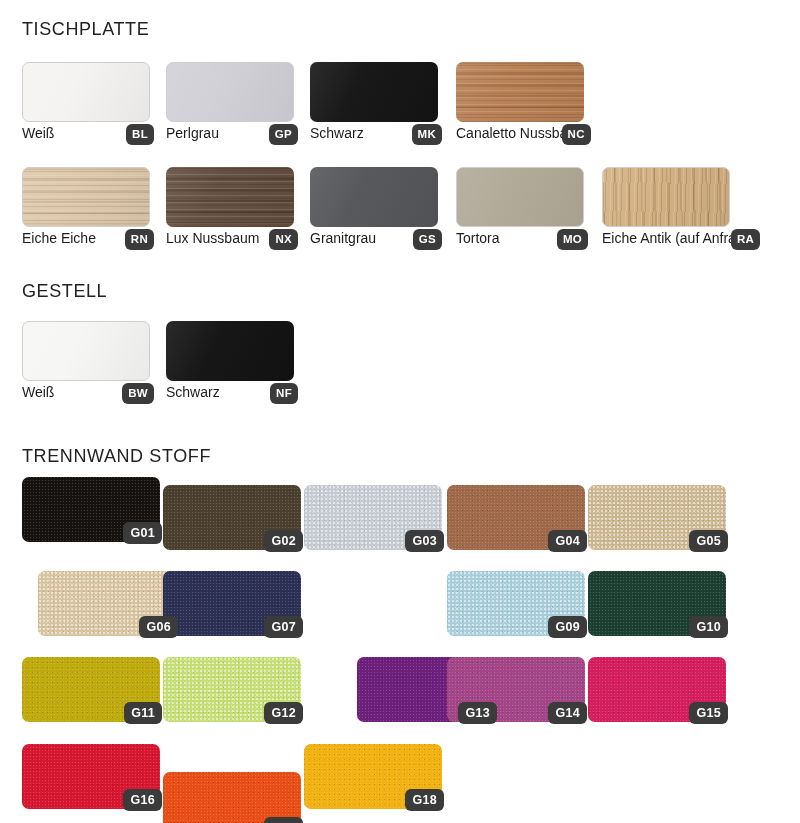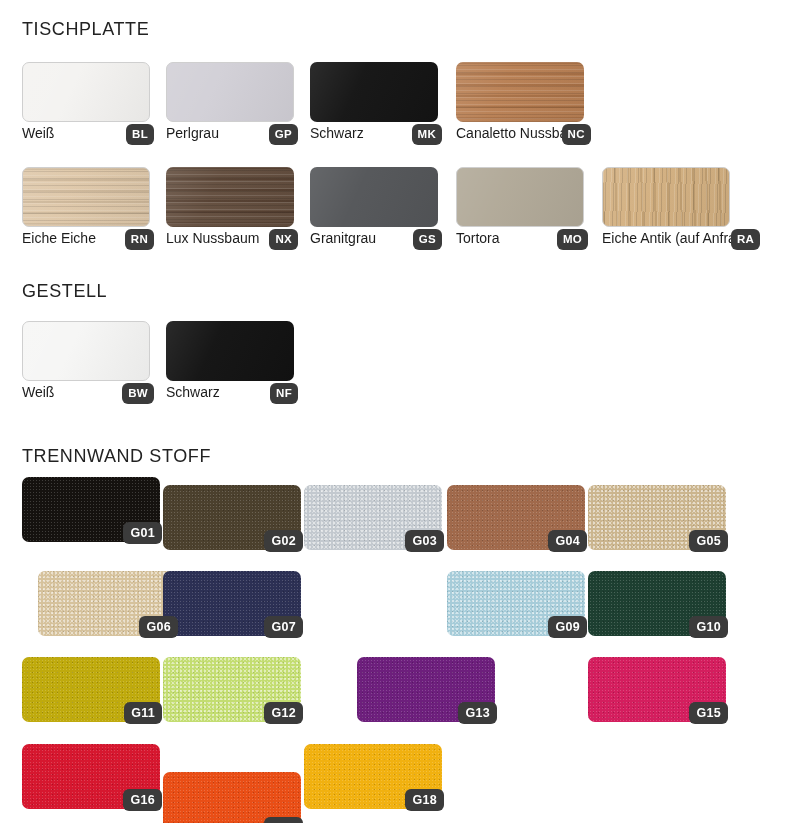--- a/index.html
+++ b/index.html
@@ -337,20 +337,26 @@
       <div class="tex tex-fabric-light"></div>
     </div>
     <div class="code-badge">G12</div>
   </div>
   <div class="swatch-cell fabric-cell" style="left:314px; top:657px;margin-left:43px;">
     <div class="swatch" style="background:#6d1f7c;">
       <div class="tex tex-fabric"></div>
     </div>
     <div class="code-badge">G13</div>
   </div>
+  <div class="swatch-cell fabric-cell" style="left:447px; top:657px;">
+    <div class="swatch" style="background:#a34586;">
+      <div class="tex tex-fabric"></div>
+    </div>
+    <div class="code-badge">G14</div>
+  </div>
   <div class="swatch-cell fabric-cell" style="left:588px; top:657px;border-radius:30px;">
     <div class="swatch" style="background:#d41e5e;">
       <div class="tex tex-fabric"></div>
     </div>
     <div class="code-badge">G15</div>
   </div>
 
   <div class="swatch-cell fabric-cell" style="left:22px; top:744px;">
     <div class="swatch" style="background:#d6172f;">
       <div class="tex tex-fabric"></div>

